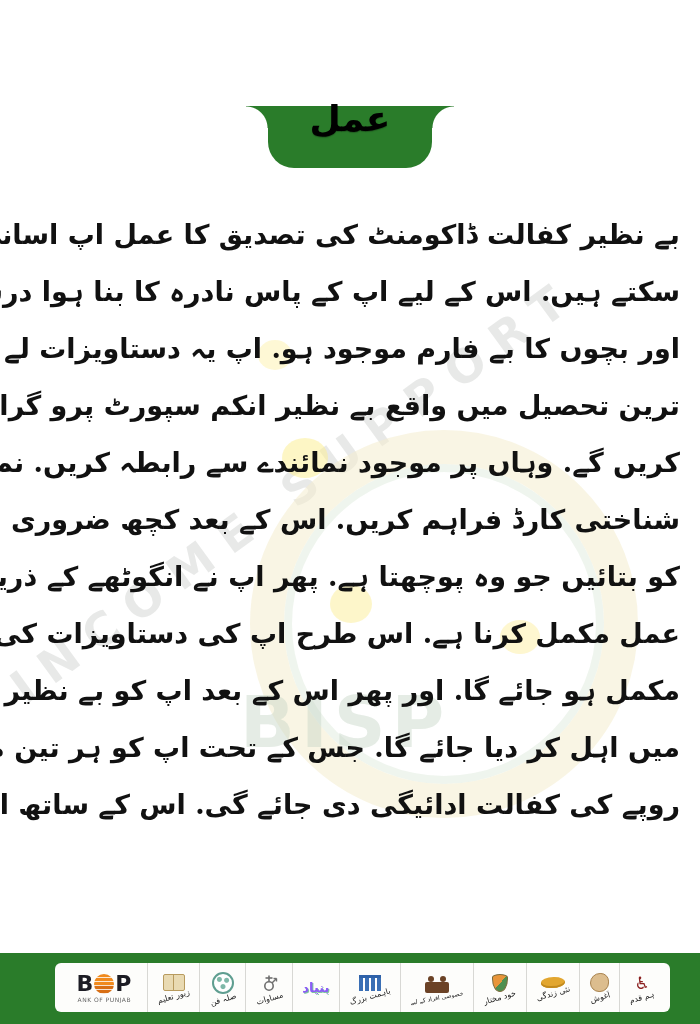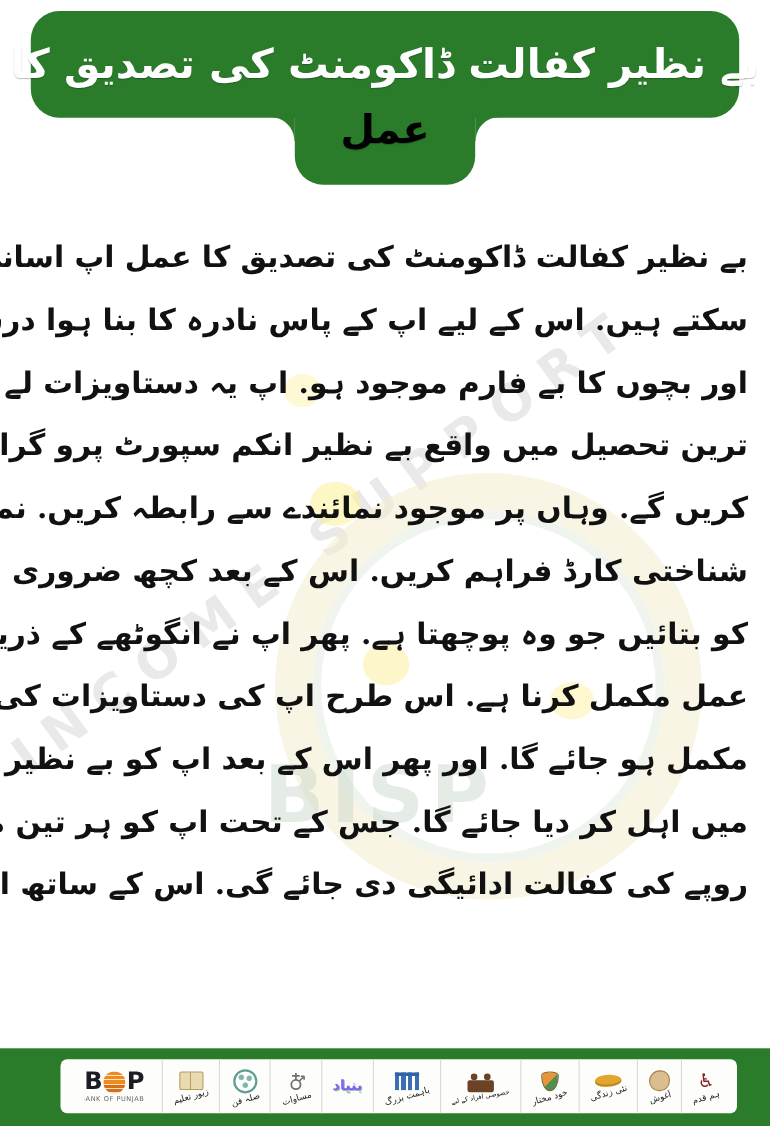--- a/index.html
+++ b/index.html
@@ -133,23 +133,20 @@
   .icon-hand{width:24px;height:11px;background:#e2a62f;border-radius:55% 45% 60% 40%;box-shadow:inset 0 -2px 0 #c28a1d;}
   .icon-aghosh{width:17px;height:17px;background:#dcbd8e;border:1px solid #a8824d;border-radius:55% 45% 50% 50%;}
   .icon-wheelchair{font-size:17px;line-height:18px;color:#8b2020;font-weight:bold;}
   .caption-2line{font-size:6px;line-height:7px;transform:rotate(-10deg);}
 </style>
 </head>
 <body>
 
 <div class="page">
 
-  <div class="banner">
-    <div class="banner-title">بے نظیر کفالت ڈاکومنٹ کی تصدیق کا</div>
-  </div>
   <div class="fillet left"></div>
   <div class="fillet right"></div>
   <div class="banner-tab">
     <div class="tab-word">عمل</div>
   </div>
 
   <div class="watermark">
     <div class="wm-diag">INCOME SUPPORT</div>
     <div class="wm-ring"></div>
     <div class="wm-blob b1"></div>

